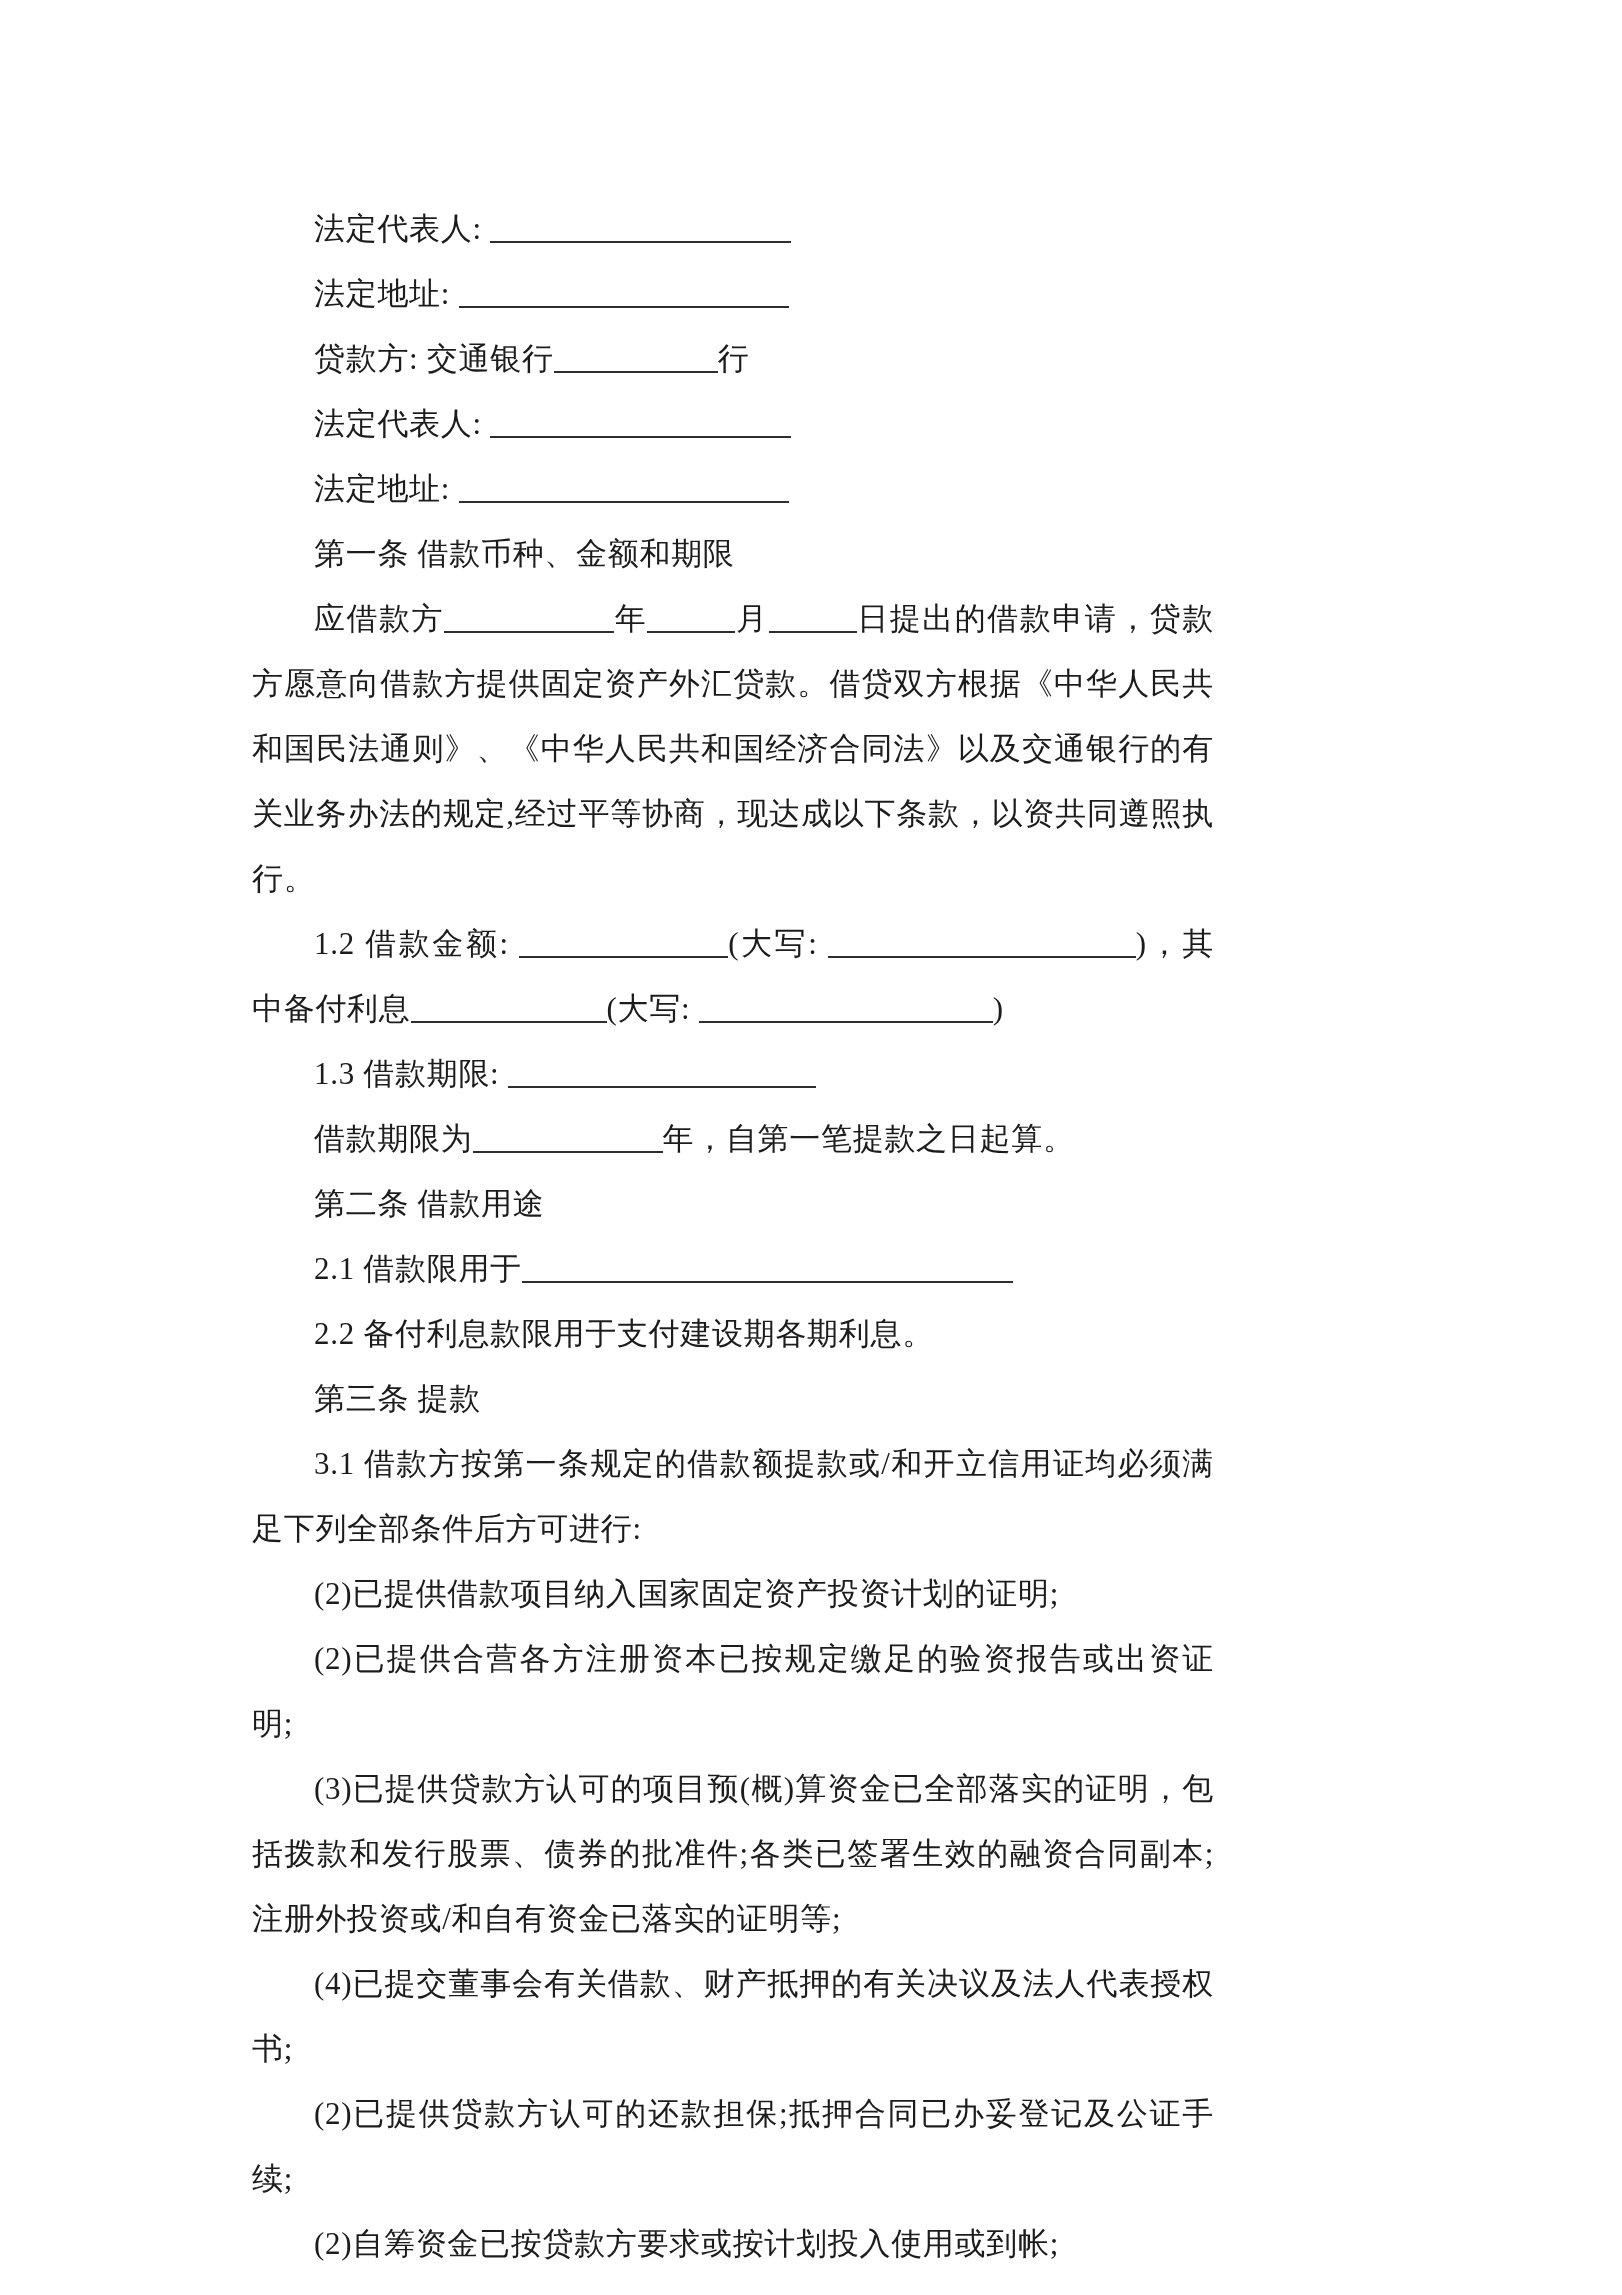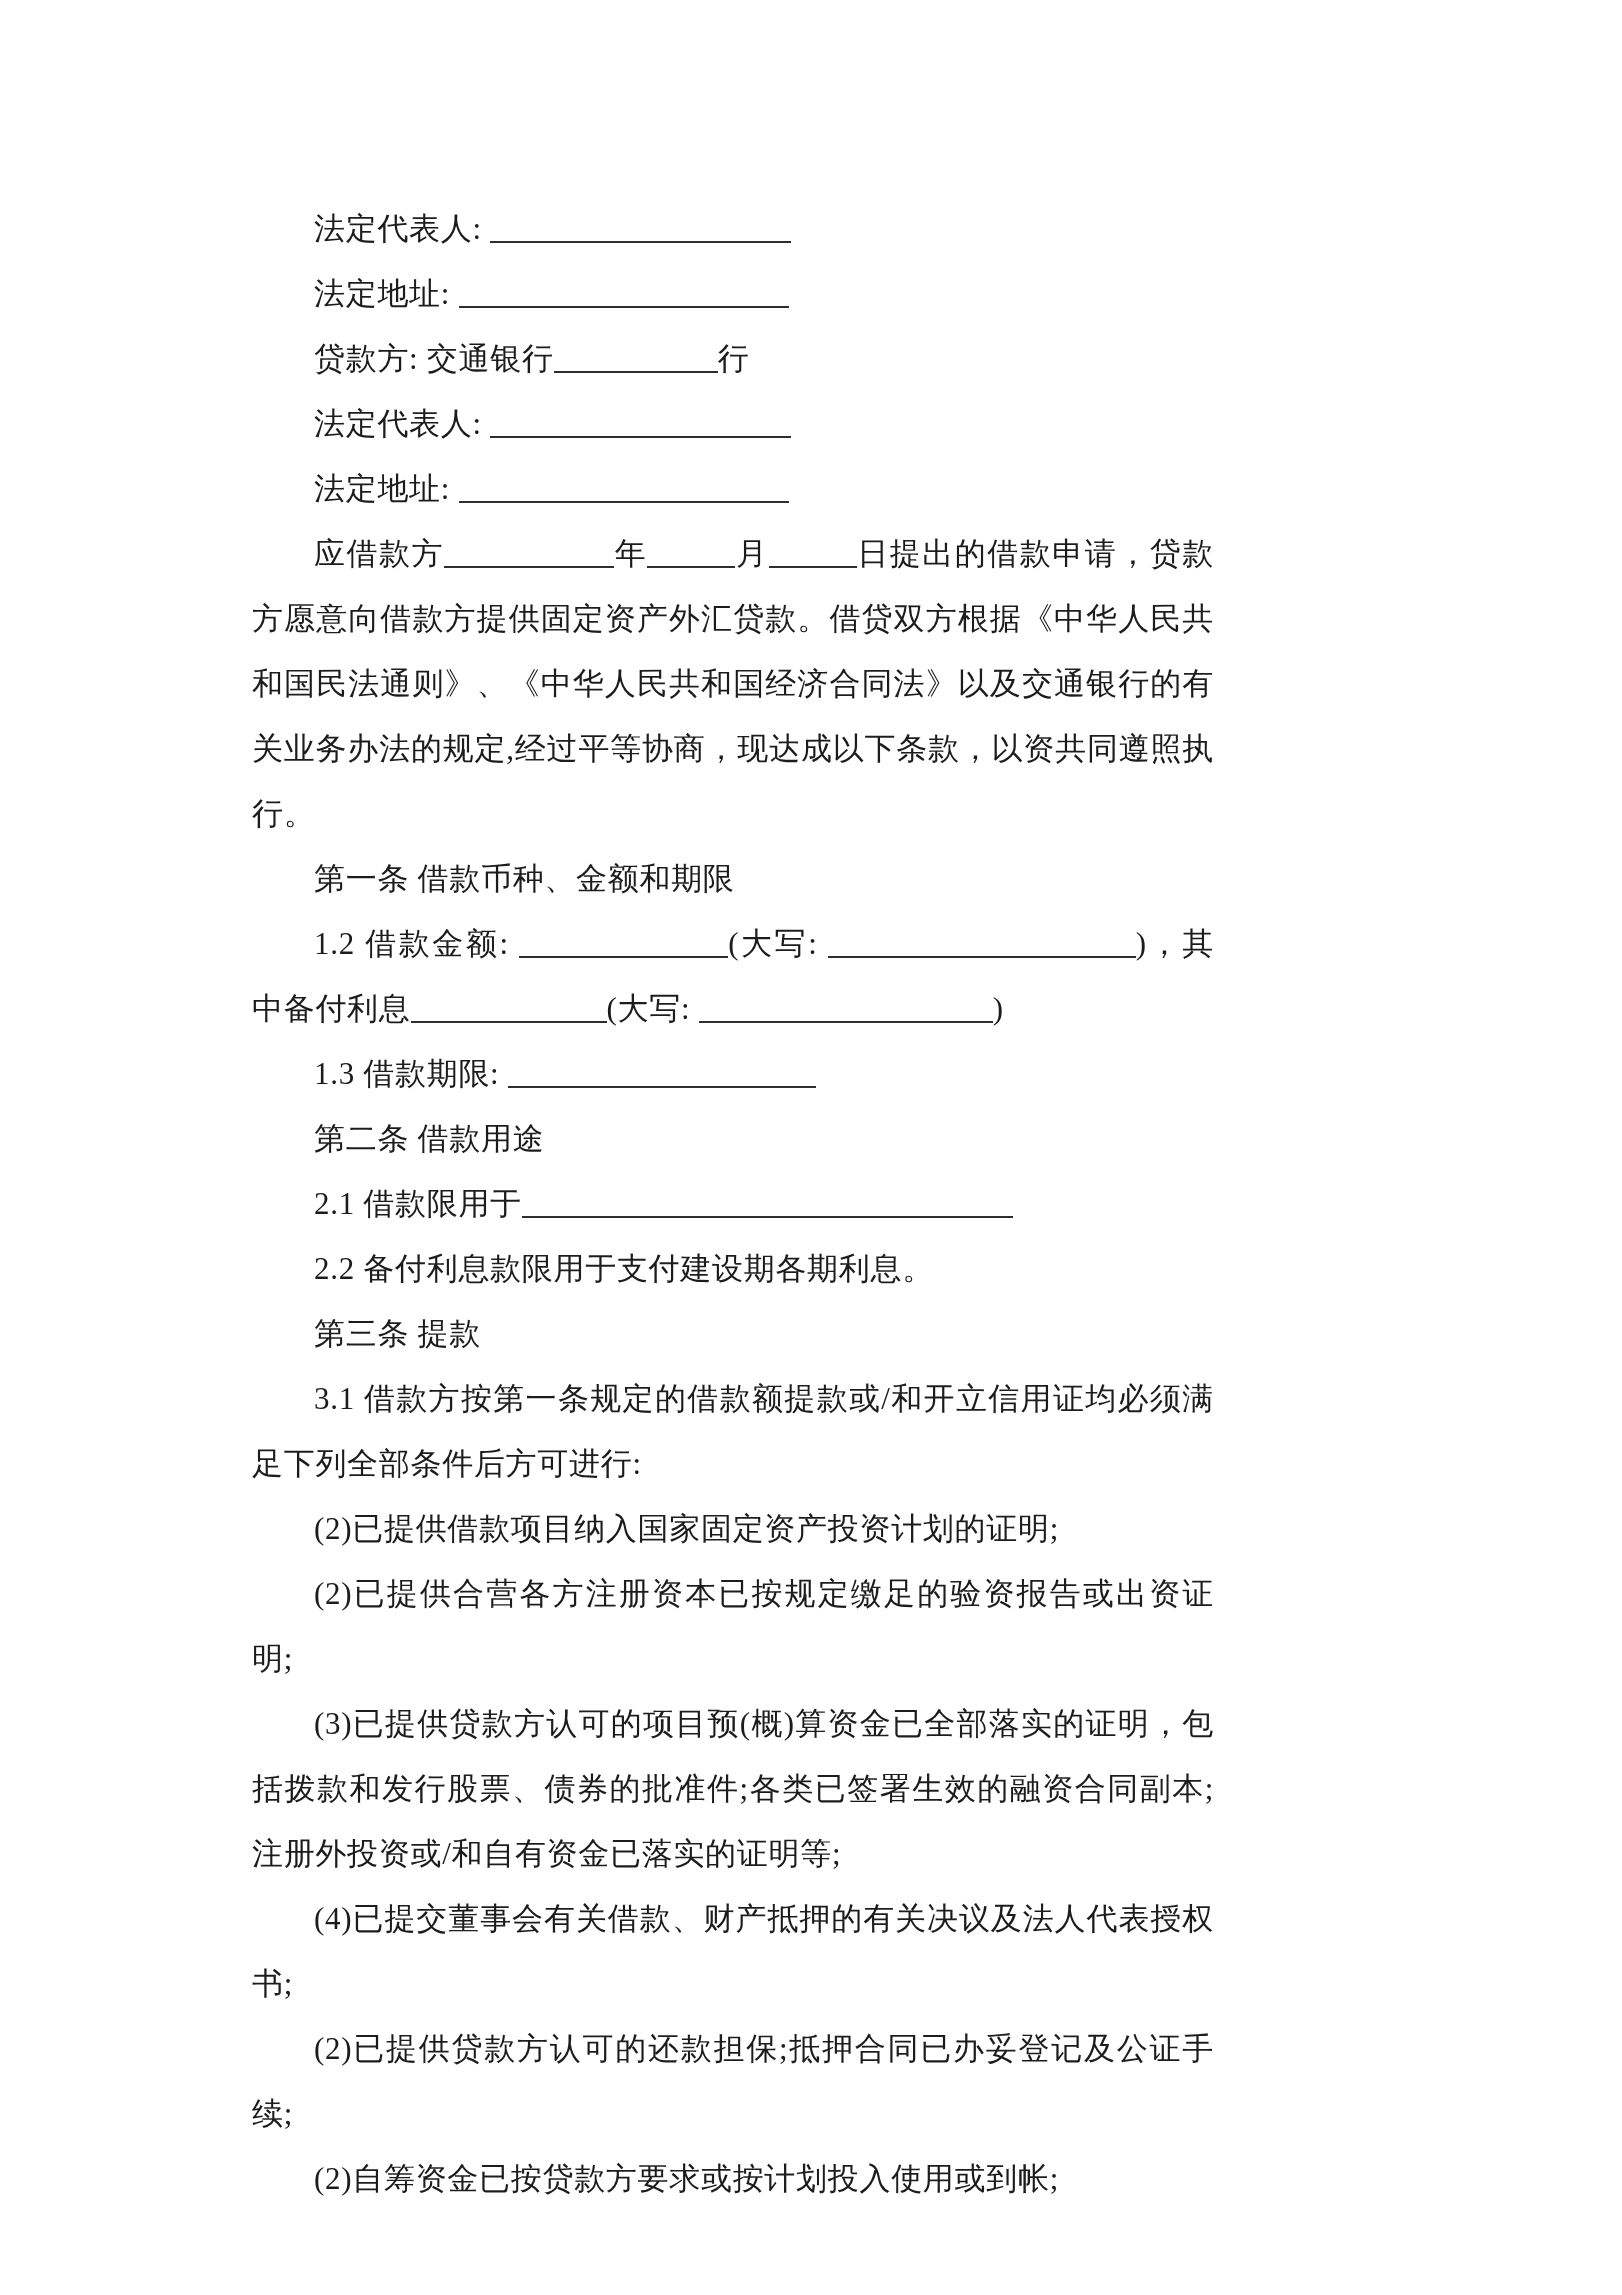--- a/index.html
+++ b/index.html
@@ -42,24 +42,25 @@
 </head>
 <body>
 
 <div class="page">
   <div class="doc-body">
       <p class="para"><span class="run">法定代表人: </span><span class="blank" style="width: 301px;"></span></p>
       <p class="para"><span class="run">法定地址: </span><span class="blank" style="width: 330px;"></span></p>
       <p class="para"><span class="run">贷款方: 交通银行</span><span class="blank" style="width: 164px;"></span><span class="run">行</span></p>
       <p class="para"><span class="run">法定代表人: </span><span class="blank" style="width: 301px;"></span></p>
       <p class="para"><span class="run">法定地址: </span><span class="blank" style="width: 330px;"></span></p>
+      <p class="para"><span class="run">第一条 借款币种、金额和期限</span></p>
       <p class="para"><span class="run">应借款方</span><span class="blank" style="width: 170px;"></span><span class="run">年</span><span class="blank" style="width: 88px;"></span><span class="run">月</span><span class="blank" style="width: 88px;"></span><span class="run">日提出的借款申请，贷款方愿意向借款方提供固定资产外汇贷款。借贷双方根据《中华人民共和国民法通则》、《中华人民共和国经济合同法》以及交通银行的有关业务办法的规定,经过平等协商，现达成以下条款，以资共同遵照执行。</span></p>
-      <p class="para"><span class="run">第一条 借款币种、金额和期限</span></p>
       <p class="para"><span class="run">1.2 借款金额: </span><span class="blank" style="width: 209px;"></span><span class="run">(大写: </span><span class="blank" style="width: 308px;"></span><span class="run">)，其中备付利息</span><span class="blank" style="width: 196px;"></span><span class="run">(大写: </span><span class="blank" style="width: 294px;"></span><span class="run">)</span></p>
       <p class="para"><span class="run">1.3 借款期限: </span><span class="blank" style="width: 308px;"></span></p>
+      <p class="para"><span class="run">借款期限为</span><span class="blank" style="width: 190px;"></span><span class="run">年，自第一笔提款之日起算。</span></p>
       <p class="para"><span class="run">第二条 借款用途</span></p>
       <p class="para"><span class="run">2.1 借款限用于</span><span class="blank" style="width: 491px;"></span></p>
       <p class="para"><span class="run">2.2 备付利息款限用于支付建设期各期利息。</span></p>
       <p class="para"><span class="run">第三条 提款</span></p>
       <p class="para"><span class="run">3.1 借款方按第一条规定的借款额提款或/和开立信用证均必须满足下列全部条件后方可进行:</span></p>
       <p class="para"><span class="run">(2)已提供借款项目纳入国家固定资产投资计划的证明;</span></p>
       <p class="para"><span class="run">(2)已提供合营各方注册资本已按规定缴足的验资报告或出资证明;</span></p>
       <p class="para"><span class="run">(3)已提供贷款方认可的项目预(概)算资金已全部落实的证明，包括拨款和发行股票、债券的批准件;各类已签署生效的融资合同副本;注册外投资或/和自有资金已落实的证明等;</span></p>
       <p class="para"><span class="run">(4)已提交董事会有关借款、财产抵押的有关决议及法人代表授权书;</span></p>
       <p class="para"><span class="run">(2)已提供贷款方认可的还款担保;抵押合同已办妥登记及公证手续;</span></p>

